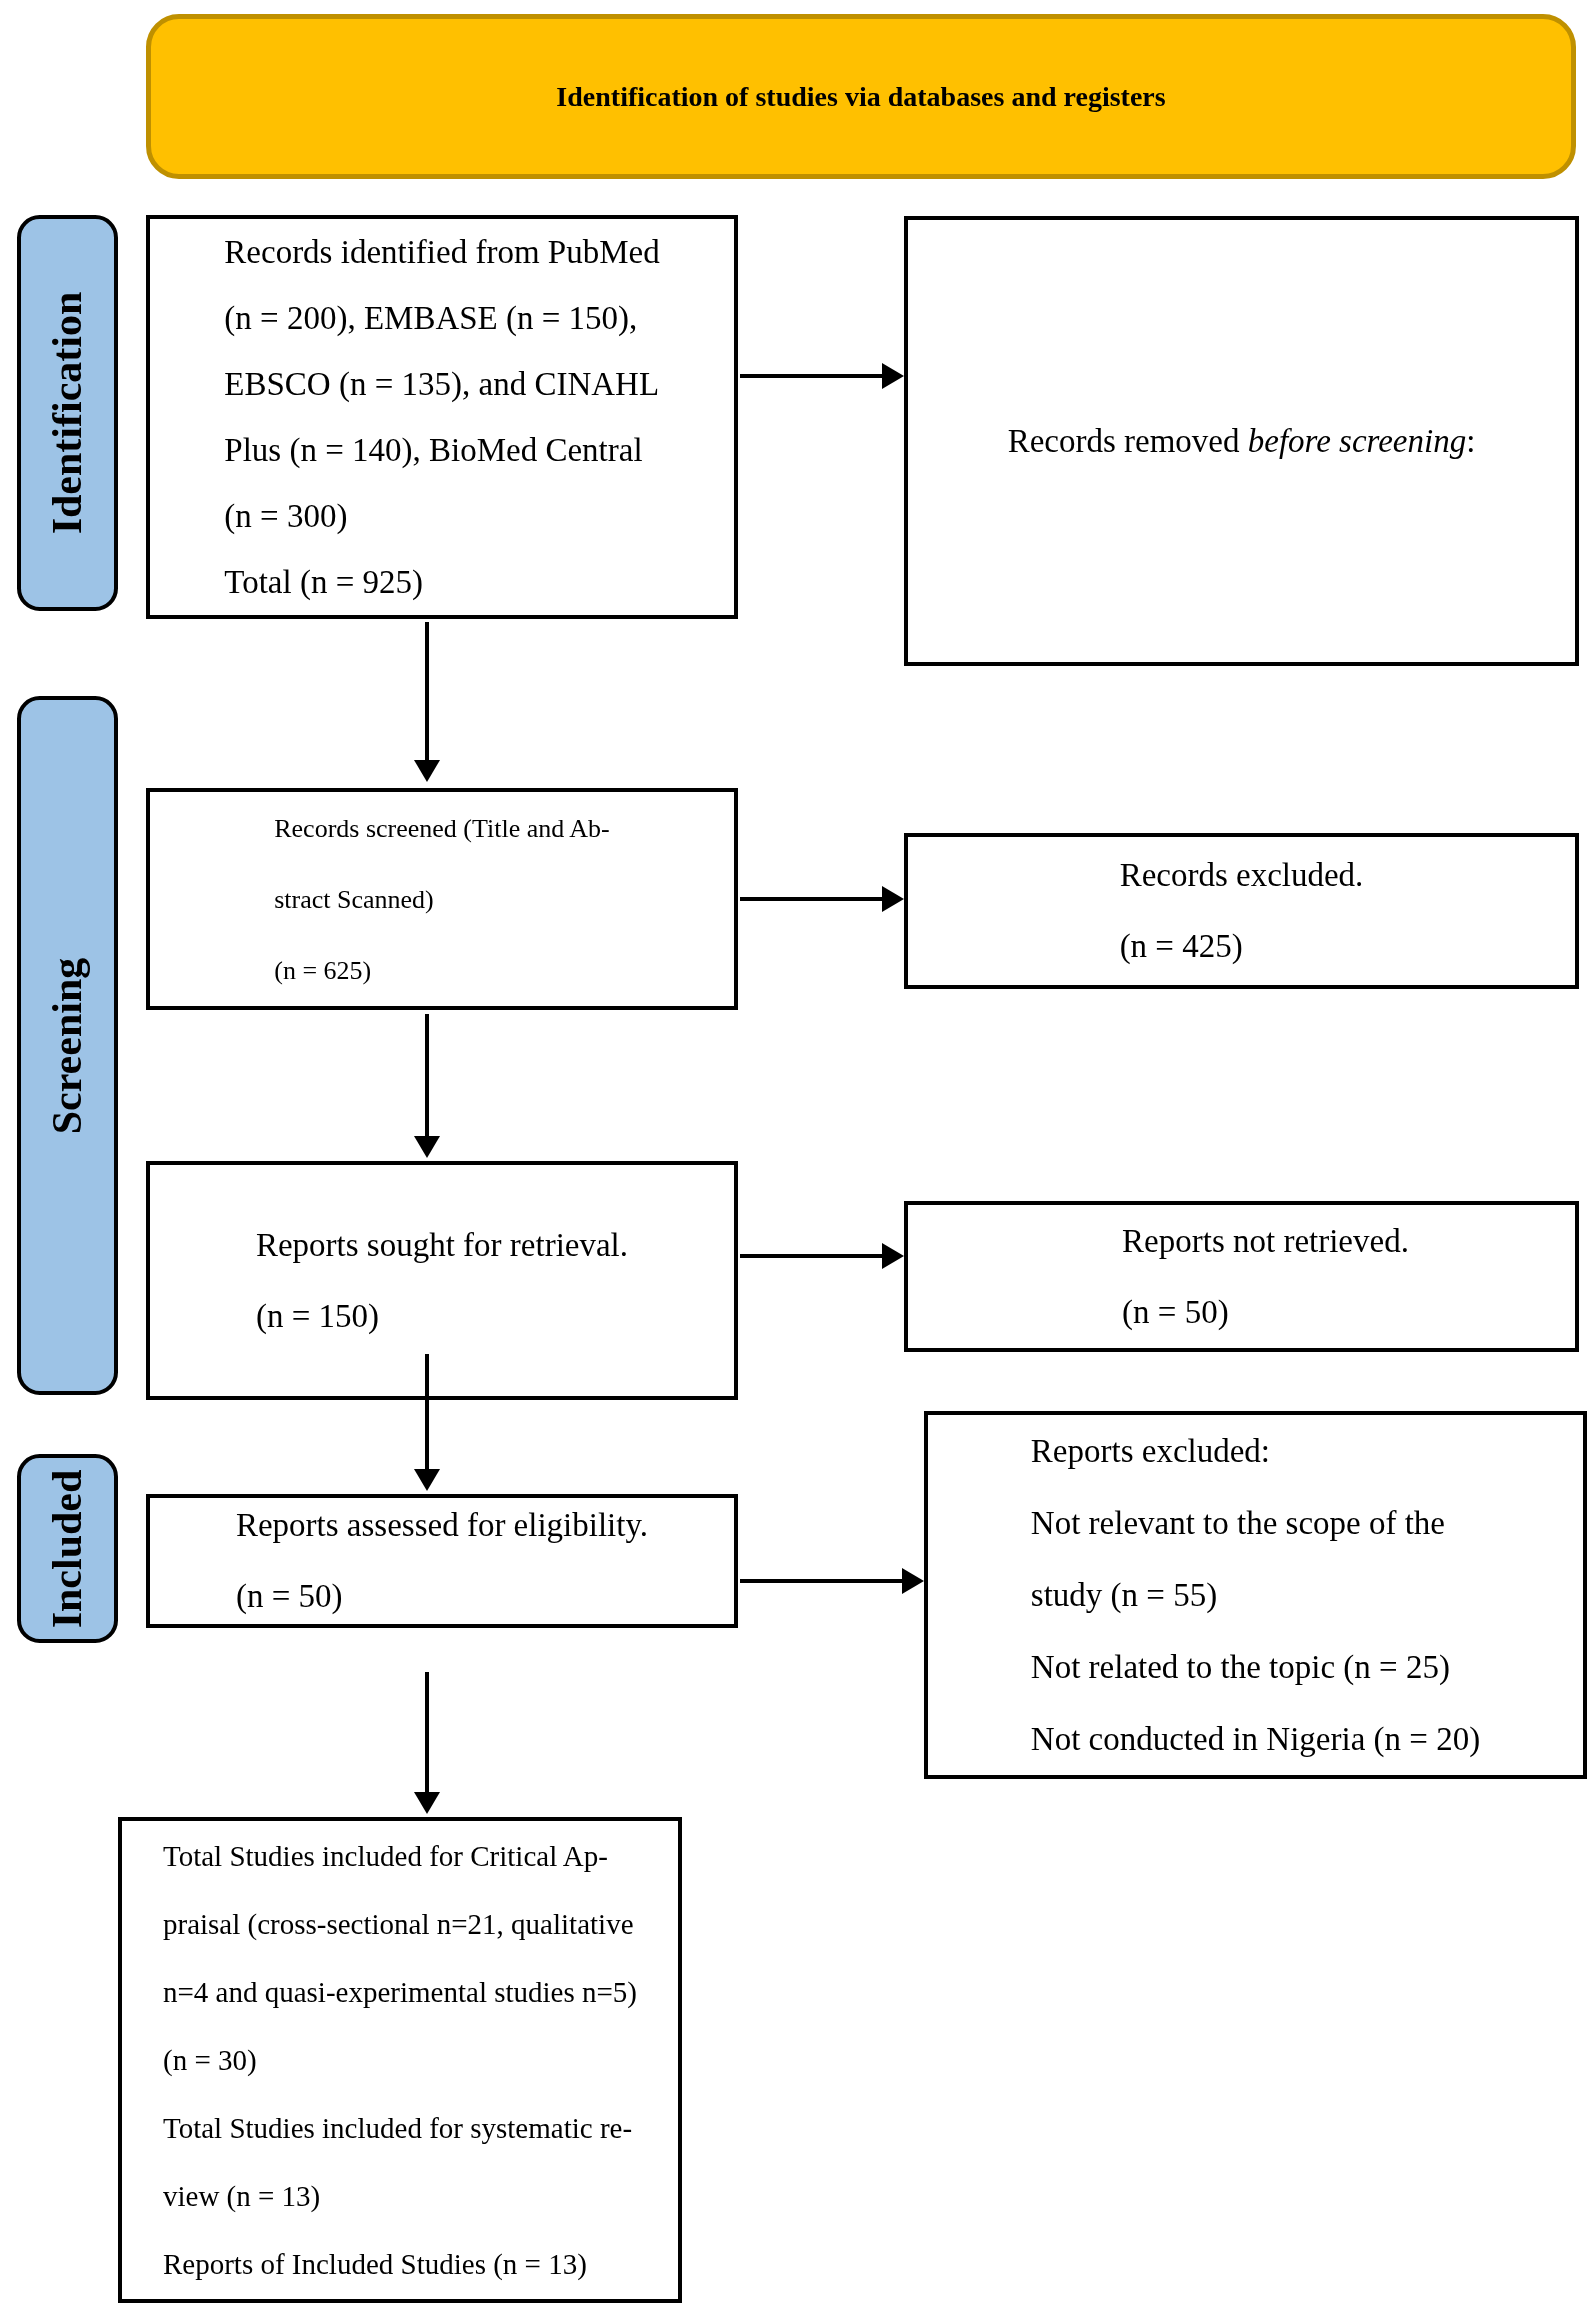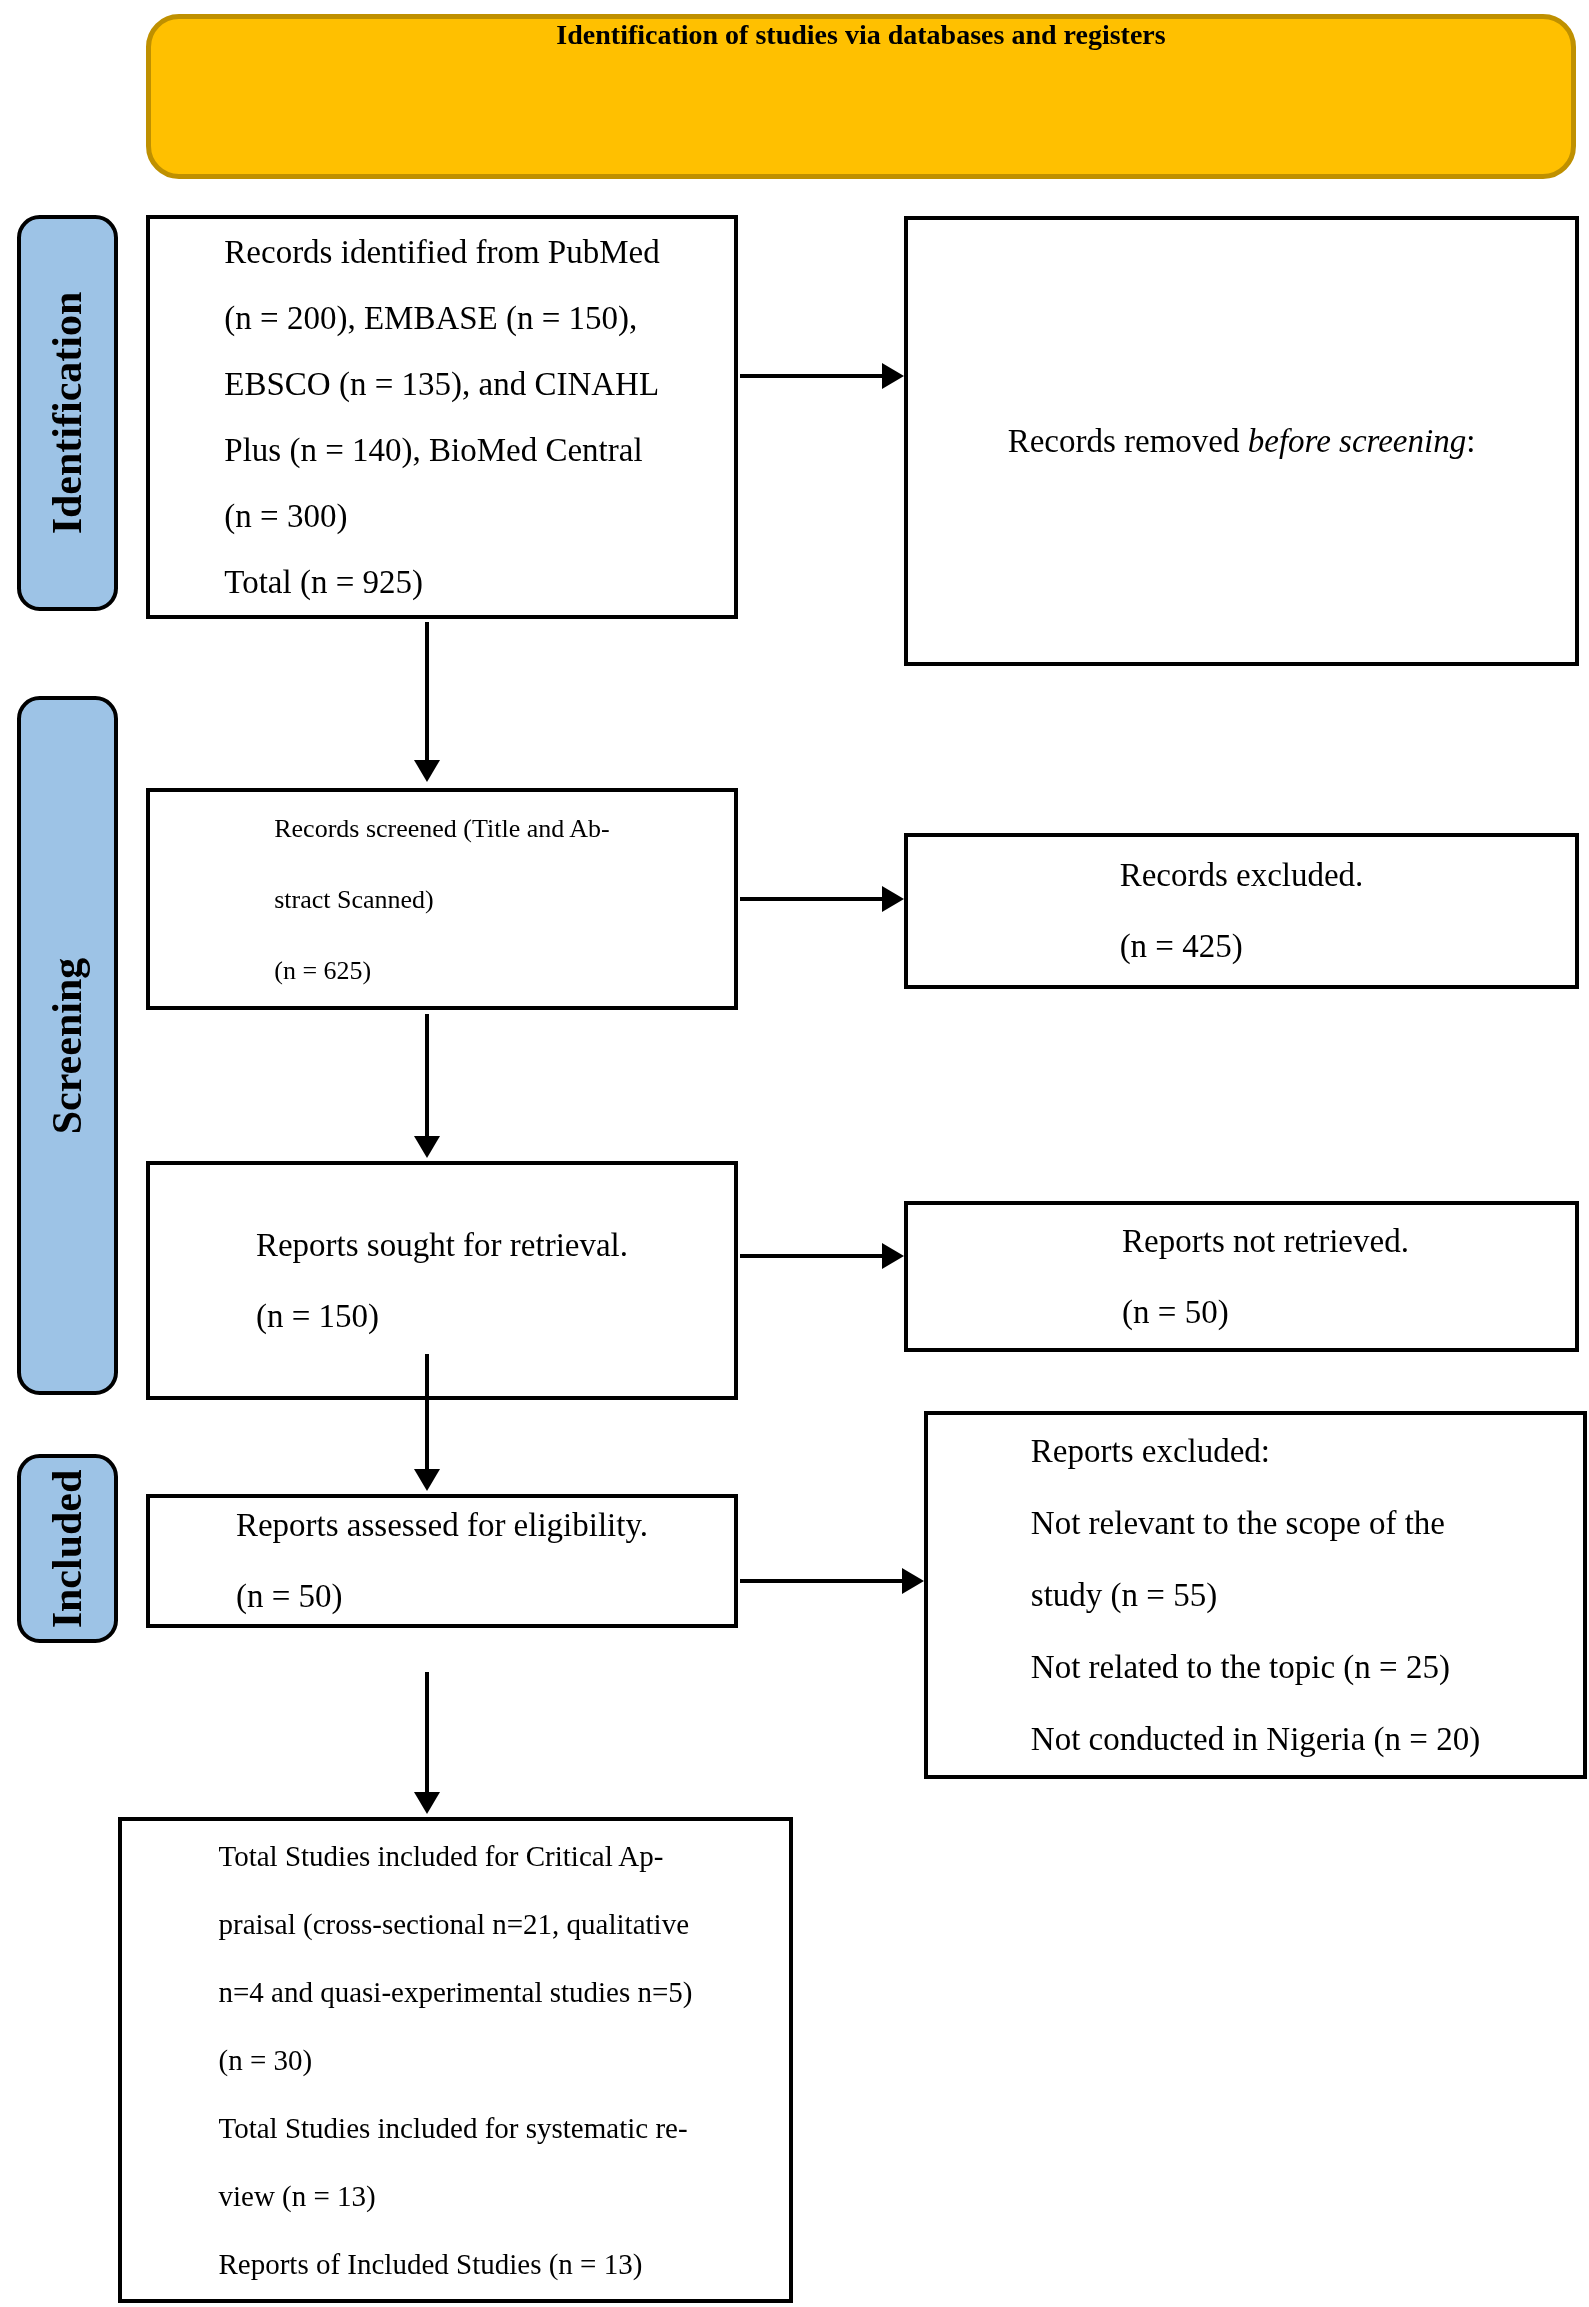--- a/index.html
+++ b/index.html
@@ -13,21 +13,21 @@
     color: #000000;
   }
   
   .header-banner {
     position: absolute;
     left: 146px; top: 14px; width: 1430px; height: 165px;
     background: #FFC000;
     border: 5.7px solid #BF9000;
     border-radius: 33px;
     box-sizing: border-box;
-    display: flex; align-items: flex-start; justify-content: center;
+    display: flex; align-items: center; justify-content: center;
     text-align: center;
   }
   .header-banner .title { font-size: 28px; font-weight: bold; }
 
   
   .stage {
     position: absolute;
     left: 16.5px; width: 101px;
     background: #9DC3E6;
     border: 4.2px solid #000000;
@@ -57,21 +57,21 @@
     align-items: center; justify-content: center;
     text-align: left;
   }
   .lines { white-space: pre-line; }
   .italic { font-style: italic; }
 
   .b1 { left: 146px;  top: 215px;  width: 592px; height: 404px;  font-size: 33px; line-height: 66px; }
   .b2 { left: 146px;  top: 788px; width: 592px; height: 222px;  font-size: 26px; line-height: 71px; }
   .b3 { left: 146px;  top: 1161px; width: 592px; height: 239px;  font-size: 33px; line-height: 71px; }
   .b4 { left: 146px;  top: 1494px; width: 592px; height: 134px;  font-size: 33px; line-height: 71px; }
-  .b5 { left: 118px;  top: 1817px; width: 675px; height: 486px; font-size: 29px; line-height: 68px; }
+  .b5 { left: 118px;  top: 1817px; width: 564px; height: 486px; font-size: 29px; line-height: 68px; }
   .r1 { left: 904px; top: 216px;  width: 675px; height: 450px;  font-size: 33px; line-height: 74px; }
   .r2 { left: 904px; top: 833px; width: 675px; height: 156px;  font-size: 33px; line-height: 71px; }
   .r3 { left: 904px; top: 1201px; width: 675px; height: 151px;  font-size: 33px; line-height: 71px; padding-left: 48px; }
   .r4 { left: 924px; top: 1411px; width: 663px; height: 368px;  font-size: 33px; line-height: 72px; }
 
   
   .arrow-h { position: absolute; }
   .arrow-h .line {
     position: absolute; left: 0; right: 20px; top: 50%;
     margin-top: -1.9px; height: 3.8px; background: #000000;

